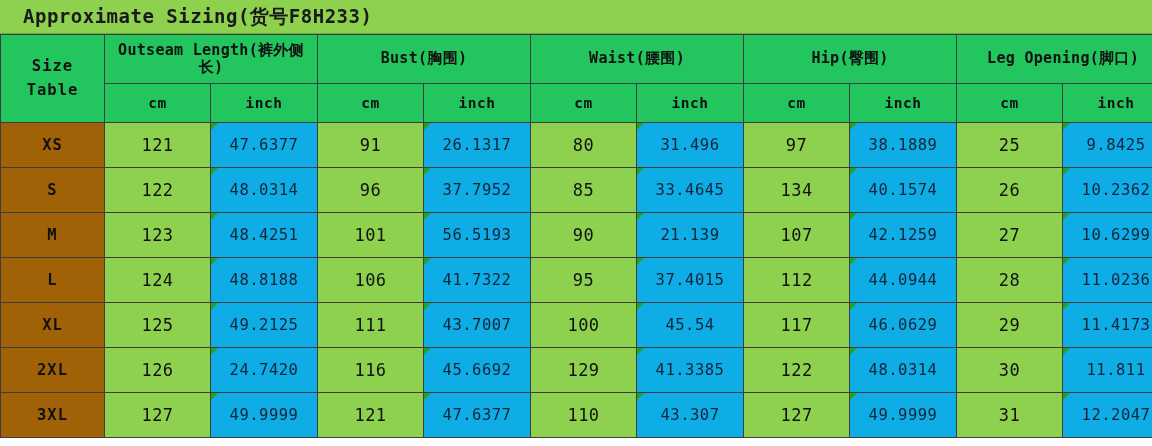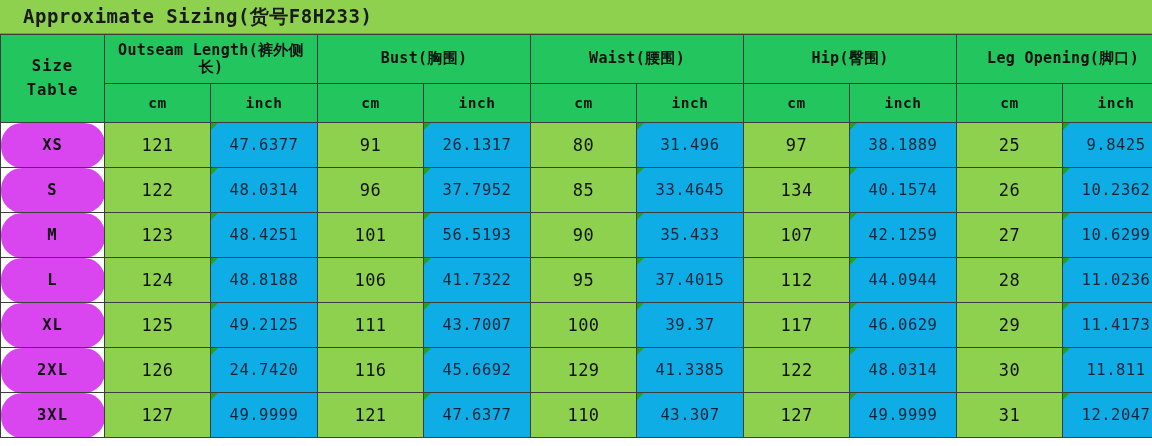--- a/index.html
+++ b/index.html
@@ -70,27 +70,26 @@
     letter-spacing: 0.5px;
     margin-left: 47px;
   }
   th.sizehdr {
     font-size: 15.5px;
     line-height: 1.5;
     letter-spacing: 1px;
   }
   
   td.sizecell {
-    background: #d946ef;
+    background: #a16207;
     color: #111111;
     font-weight: bold;
     font-size: 15.5px;
     letter-spacing: 1px;
     height: 44px;
-    border-radius: 21px;
   }
   td.cm {
     background: #8ed14f;
     color: #111111;
     font-size: 17px;
     height: 44px;
     letter-spacing: 0.5px;
   }
   td.inch {
     background: #0fade6;
@@ -192,21 +191,21 @@
           <td class="cm">26</td>
           <td class="inch">10.2362</td>
         </tr>
         <tr>
           <td class="sizecell">M</td>
           <td class="cm">123</td>
           <td class="inch">48.4251</td>
           <td class="cm">101</td>
           <td class="inch">56.5193</td>
           <td class="cm">90</td>
-          <td class="inch">35.433</td>
+          <td class="inch">21.139</td>
           <td class="cm">107</td>
           <td class="inch">42.1259</td>
           <td class="cm">27</td>
           <td class="inch">10.6299</td>
         </tr>
         <tr>
           <td class="sizecell">L</td>
           <td class="cm">124</td>
           <td class="inch">48.8188</td>
           <td class="cm">106</td>
@@ -218,21 +217,21 @@
           <td class="cm">28</td>
           <td class="inch">11.0236</td>
         </tr>
         <tr>
           <td class="sizecell">XL</td>
           <td class="cm">125</td>
           <td class="inch">49.2125</td>
           <td class="cm">111</td>
           <td class="inch">43.7007</td>
           <td class="cm">100</td>
-          <td class="inch">39.37</td>
+          <td class="inch">45.54</td>
           <td class="cm">117</td>
           <td class="inch">46.0629</td>
           <td class="cm">29</td>
           <td class="inch">11.4173</td>
         </tr>
         <tr>
           <td class="sizecell">2XL</td>
           <td class="cm">126</td>
           <td class="inch">24.7420</td>
           <td class="cm">116</td>

